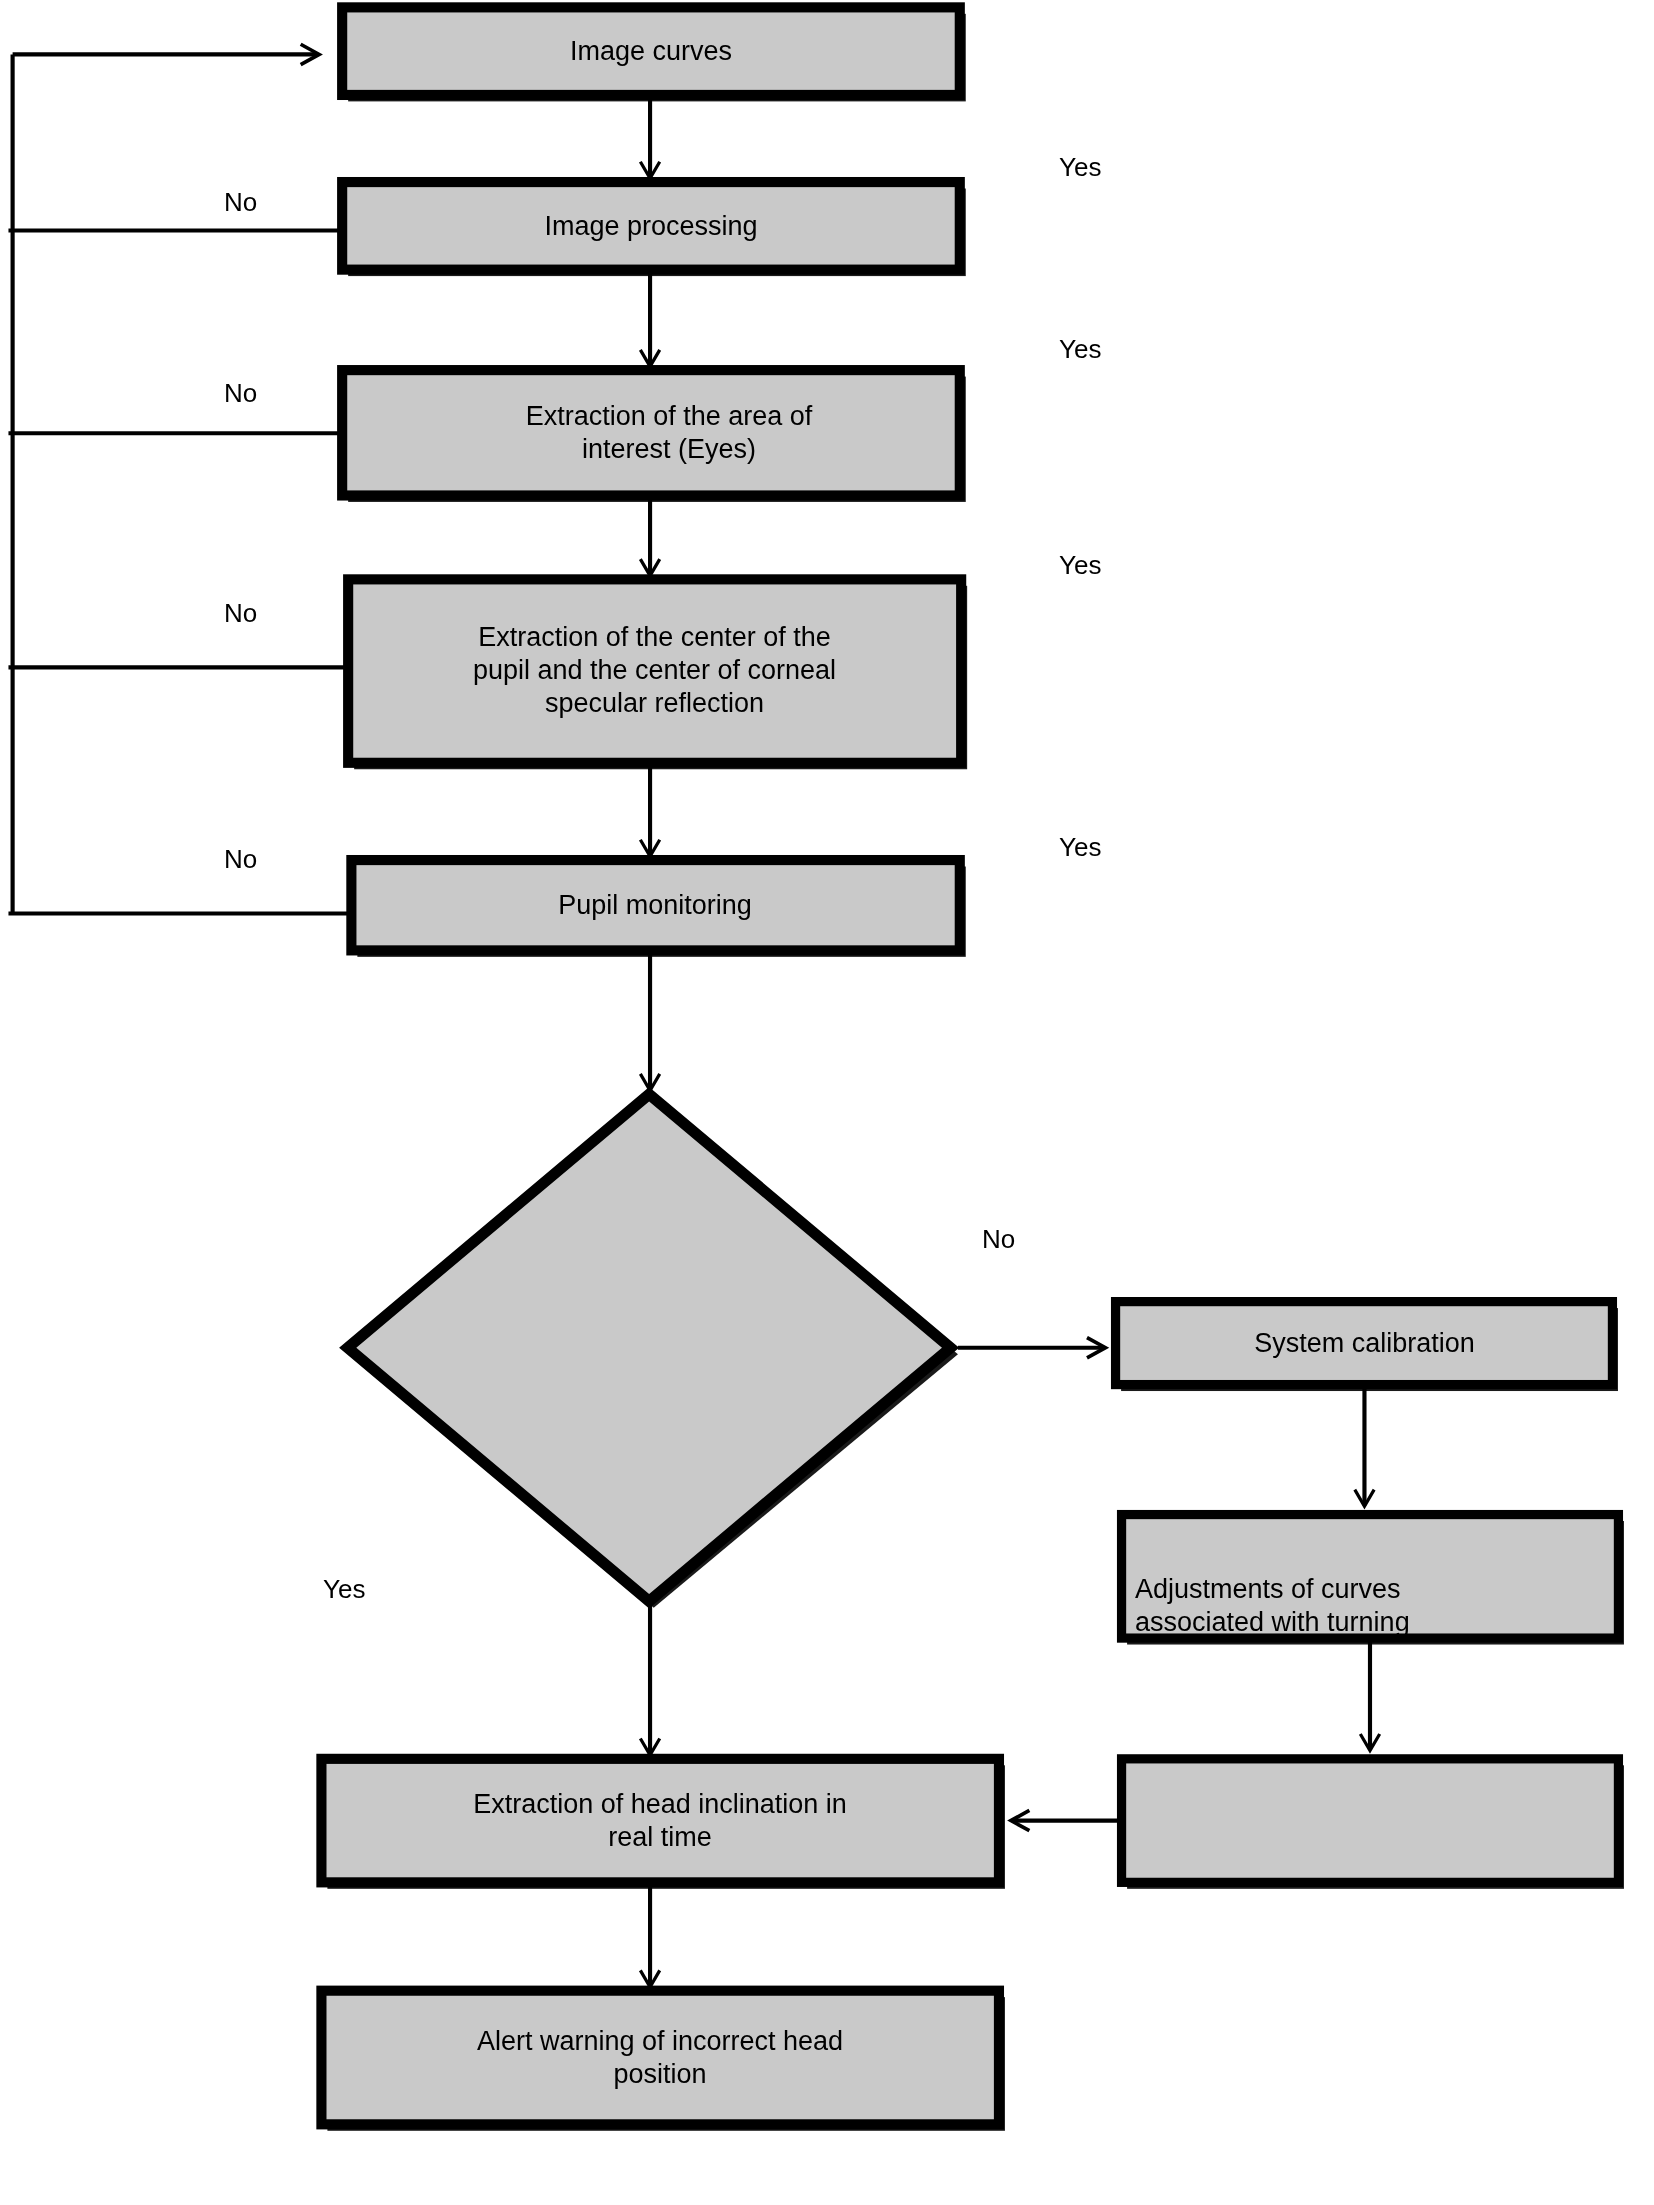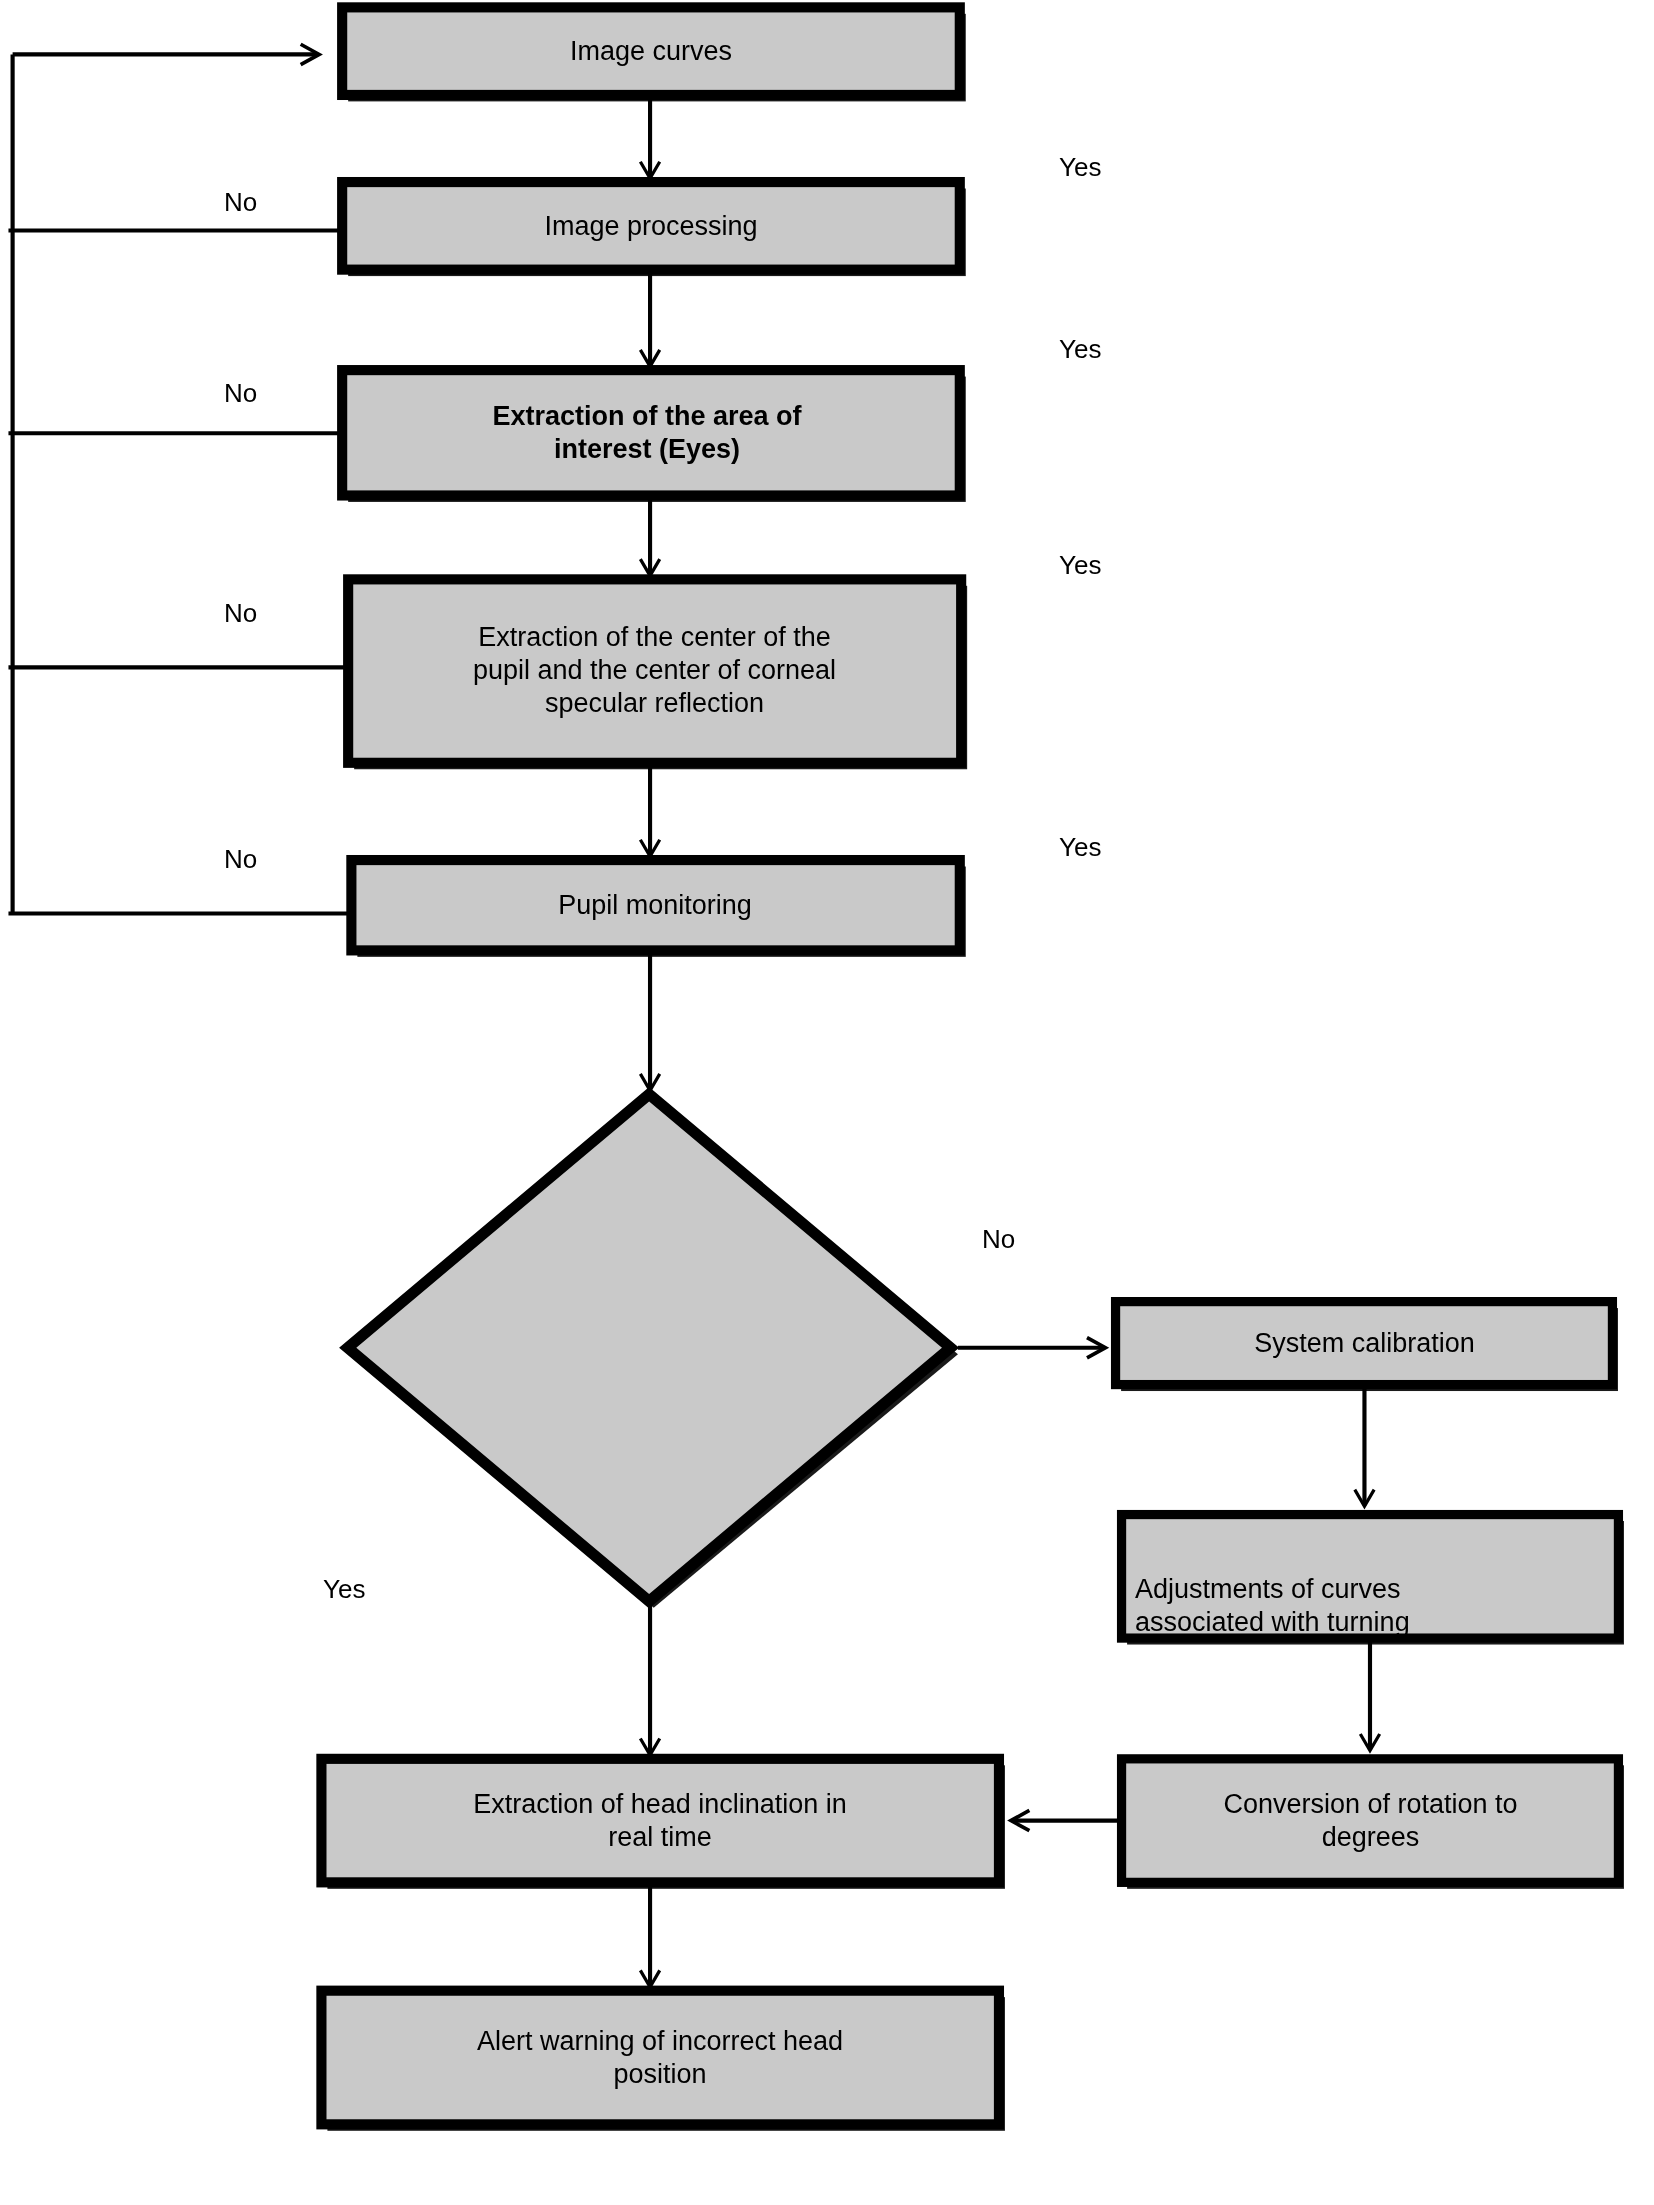--- a/index.html
+++ b/index.html
@@ -127,39 +127,37 @@
 
     <g stroke="#000" stroke-width="9" fill="none">
       <line x1="27" y1="118" x2="690" y2="118" marker-end="url(#arrowOpen)"></line>
     </g>
   </svg>
 
   <div class="node-label" style="left:342px; top:7.4px; width:618px; height:88px;">Image curves</div>
 
   <div class="node-label" style="left:342px; top:182px; width:618px; height:88px;">Image processing</div>
 
-  <div class="node-label" style="left:338px; top:370px; width:618px; height:125px;font-weight:bold;">Extraction of the area of
+  <div class="node-label" style="left:360px; top:370px; width:618px; height:125px;">Extraction of the area of
 interest (Eyes)</div>
 
   <div class="node-label" style="left:348px; top:579px; width:613px; height:183px;">Extraction of the center of the
 pupil and the center of corneal
 specular reflection</div>
 
   <div class="node-label" style="left:351px; top:860px; width:608px; height:90px;">Pupil monitoring</div>
 
 
   <div class="node-label" style="left:1116px; top:1302px; width:497px; height:83px;">System calibration</div>
 
   <div class="node-label" style="left:1135px; top:1515px; width:469px; height:124px; display:block; padding-top:25px; box-sizing:border-box;">
     <span class="just">Adjustments of curves
 associated with turning</span>
   </div>
 
-  <div class="node-label" style="left:1122px; top:1759px; width:497px; height:124px;">Conversion of rotation to
-degrees</div>
 
   <div class="node-label" style="left:321px; top:1759px; width:678px; height:124px;">Extraction of head inclination in
 real time</div>
 
   <div class="node-label" style="left:321px; top:1991px; width:678px; height:134px;">Alert warning of incorrect head
 position</div>
 
   <div class="edge-label" style="left:224px; top:157px;">No</div>
   <div class="edge-label" style="left:224px; top:348px;">No</div>
   <div class="edge-label" style="left:224px; top:568px;">No</div>

